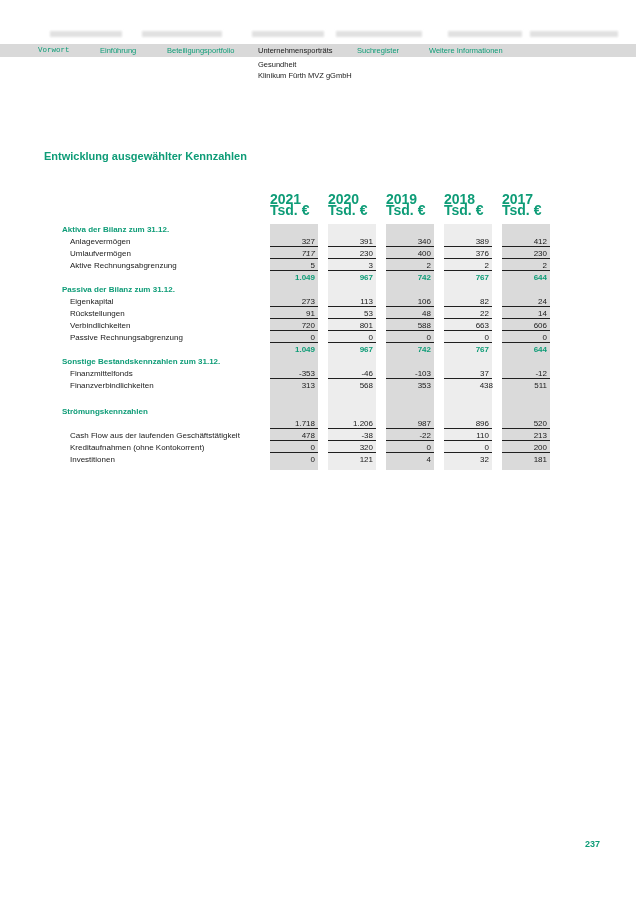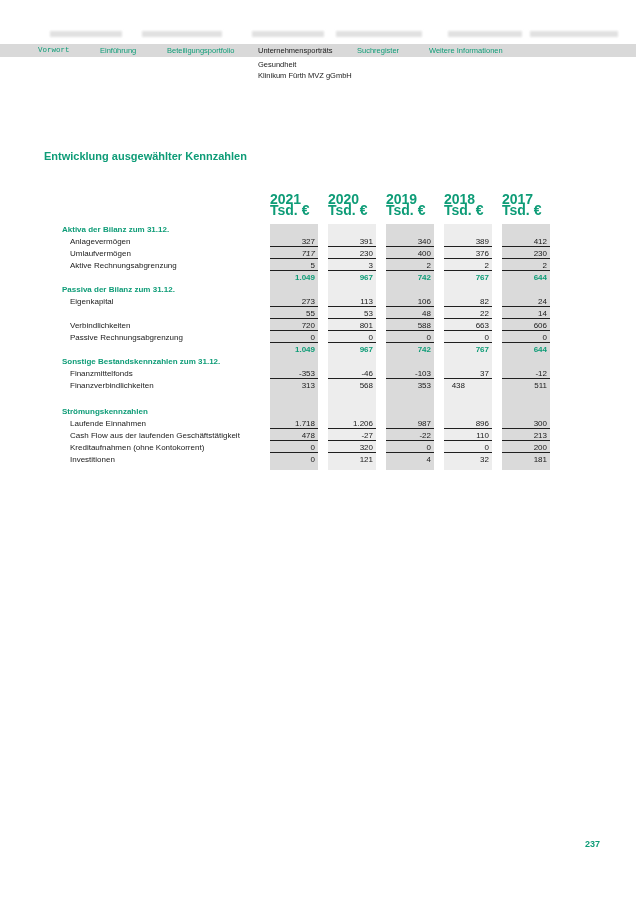--- a/index.html
+++ b/index.html
@@ -102,21 +102,22 @@
       <div class="cell total" style="left: 386px; top: 272px;">742</div>
       <div class="cell total" style="left: 444px; top: 272px;">767</div>
       <div class="cell total" style="left: 502px; top: 272px;">644</div>
       <div class="sec-header" style="top: 284px;">Passiva der Bilanz zum 31.12.</div>
       <div class="row-label" style="top: 296px;">Eigenkapital</div>
       <div class="cell u" style="left: 270px; top: 296px;">273</div>
       <div class="cell u" style="left: 328px; top: 296px;">113</div>
       <div class="cell u" style="left: 386px; top: 296px;">106</div>
       <div class="cell u" style="left: 444px; top: 296px;">82</div>
       <div class="cell u" style="left: 502px; top: 296px;">24</div>
-      <div class="cell u" style="left: 270px; top: 308px;">55</div>
+      <div class="row-label" style="top: 308px;">Rückstellungen</div>
+      <div class="cell u" style="left: 270px; top: 308px;">91</div>
       <div class="cell u" style="left: 328px; top: 308px;">53</div>
       <div class="cell u" style="left: 386px; top: 308px; text-align: right;">48</div>
       <div class="cell u" style="left: 444px; top: 308px;">22</div>
       <div class="cell u" style="left: 502px; top: 308px;">14</div>
       <div class="row-label" style="top: 320px;">Verbindlichkeiten</div>
       <div class="cell u" style="left: 270px; top: 320px;">720</div>
       <div class="cell u" style="left: 328px; top: 320px;">801</div>
       <div class="cell u" style="left: 386px; top: 320px;">588</div>
       <div class="cell u" style="left: 444px; top: 320px;">663</div>
       <div class="cell u" style="left: 502px; top: 320px;">606</div>
@@ -135,32 +136,31 @@
       <div class="row-label" style="top: 368px;">Finanzmittelfonds</div>
       <div class="cell u" style="left: 270px; top: 368px;">-353</div>
       <div class="cell u" style="left: 328px; top: 368px;">-46</div>
       <div class="cell u" style="left: 386px; top: 368px;">-103</div>
       <div class="cell u" style="left: 444px; top: 368px;">37</div>
       <div class="cell u" style="left: 502px; top: 368px;">-12</div>
       <div class="row-label" style="top: 380px;">Finanzverbindlichkeiten</div>
       <div class="cell" style="left: 270px; top: 380px;">313</div>
       <div class="cell" style="left: 328px; top: 380px;">568</div>
       <div class="cell" style="left: 386px; top: 380px;">353</div>
-      <div class="cell" style="left: 420px; top: 380px;">438</div>
+      <div class="cell" style="left: 448px; top: 380px;">438</div>
       <div class="cell" style="left: 502px; top: 380px;">511</div>
       <div class="sec-header" style="top: 406px;">Strömungskennzahlen</div>
-      <div class="row-label" style="top: 418px;">Laufende Einnahmen</div>
       <div class="cell u" style="left: 270px; top: 418px;">1.718</div>
       <div class="cell u" style="left: 328px; top: 418px;">1.206</div>
       <div class="cell u" style="left: 386px; top: 418px;">987</div>
       <div class="cell u" style="left: 444px; top: 418px;">896</div>
-      <div class="cell u" style="left: 502px; top: 418px;">300</div>
+      <div class="cell u" style="left: 502px; top: 418px;">520</div>
       <div class="row-label" style="top: 430px;">Cash Flow aus der laufenden Geschäftstätigkeit</div>
       <div class="cell u" style="left: 270px; top: 430px;">478</div>
-      <div class="cell u" style="left: 328px; top: 430px;">-27</div>
+      <div class="cell u" style="left: 328px; top: 430px;">-38</div>
       <div class="cell u" style="left: 386px; top: 430px;">-22</div>
       <div class="cell u" style="left: 444px; top: 430px;">110</div>
       <div class="cell u" style="left: 502px; top: 430px;">213</div>
       <div class="row-label" style="top: 442px;">Kreditaufnahmen (ohne Kontokorrent)</div>
       <div class="cell u" style="left: 270px; top: 442px;">0</div>
       <div class="cell u" style="left: 328px; top: 442px;">320</div>
       <div class="cell u" style="left: 386px; top: 442px;">0</div>
       <div class="cell u" style="left: 444px; top: 442px;">0</div>
       <div class="cell u" style="left: 502px; top: 442px;">200</div>
       <div class="row-label" style="top: 454px;">Investitionen</div>

